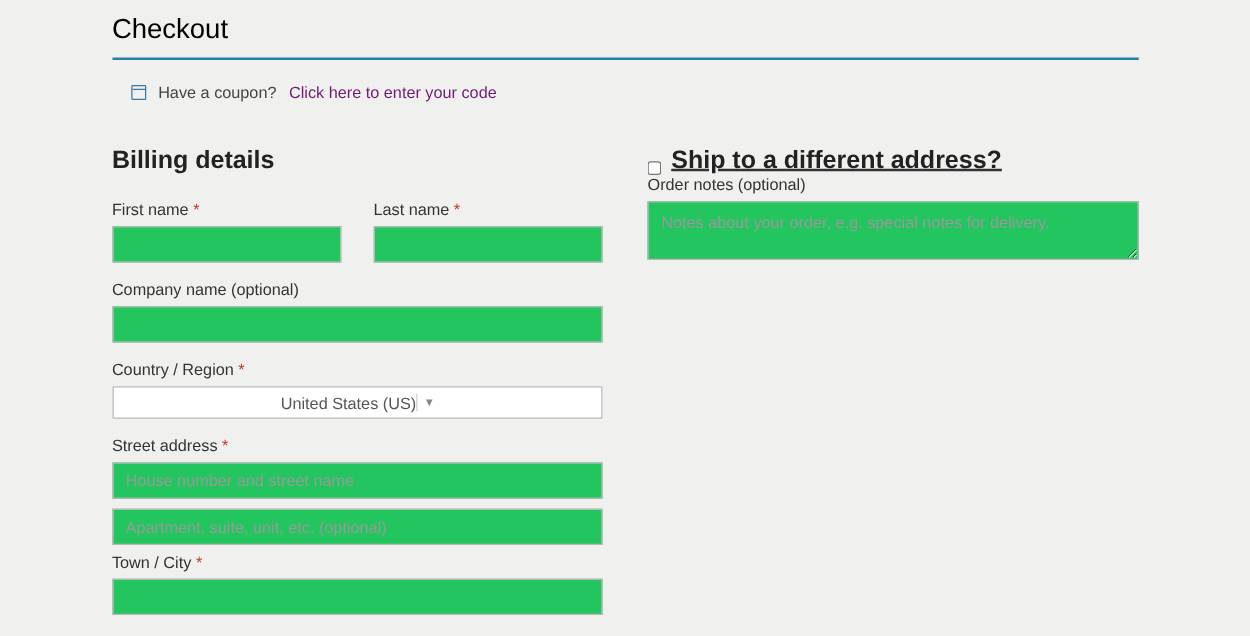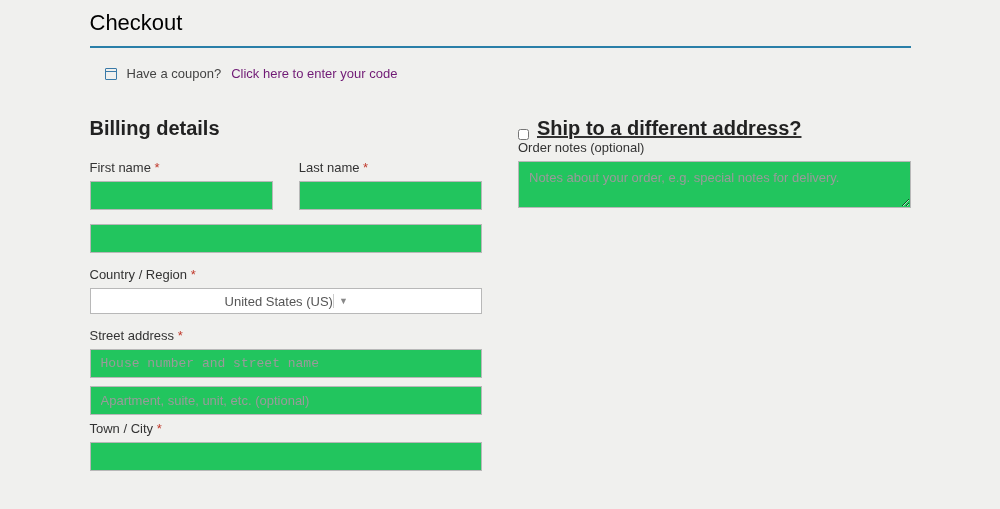--- a/index.html
+++ b/index.html
@@ -135,21 +135,20 @@
       color: #888;
       font-size: 9px;
     }
     .textarea-input {
       height: 47px;
       resize: both;
       padding: 8px 10px;
     }
     .stacked-gap {
       margin-bottom: 8px;
-      font-family: Liberation Mono, monospace;
     }
   </style>
 </head>
 <body>
 
 <div class="container">
   <h1 class="page-title">Checkout</h1>
 
   <div class="coupon-notice">
     <span class="coupon-icon"></span>
@@ -174,20 +173,21 @@
           <label class="field-label">
             <span>Last name</span>
             <span class="required">*</span>
           </label>
           <input type="text" class="text-input" style="">
         </div>
       </div>
 
       <div class="form-row">
         <div class="form-field">
+          <label class="field-label">Company name (optional)</label>
           <input type="text" class="text-input" style="">
         </div>
       </div>
 
       <div class="form-row">
         <div class="form-field">
           <label class="field-label">
             <span>Country / Region</span>
             <span class="required">*</span>
           </label>

